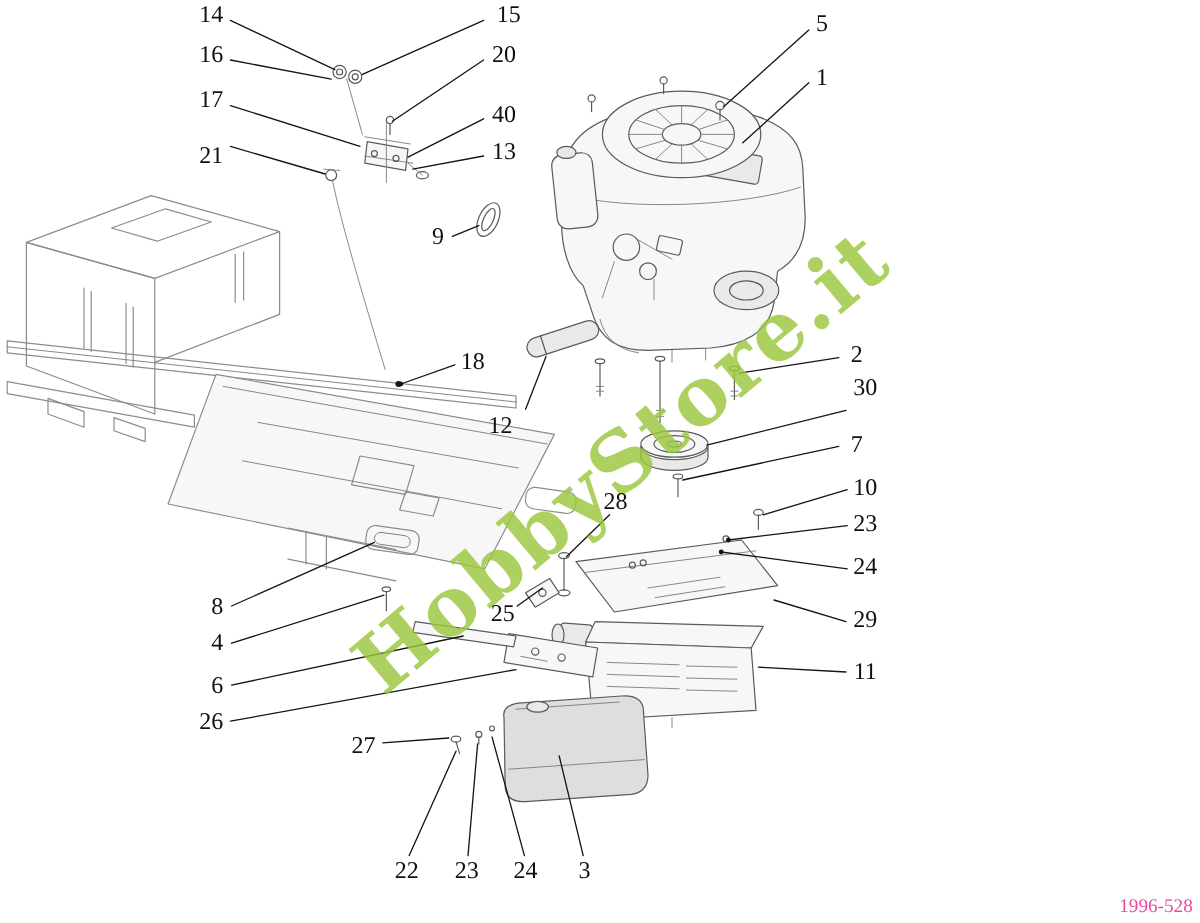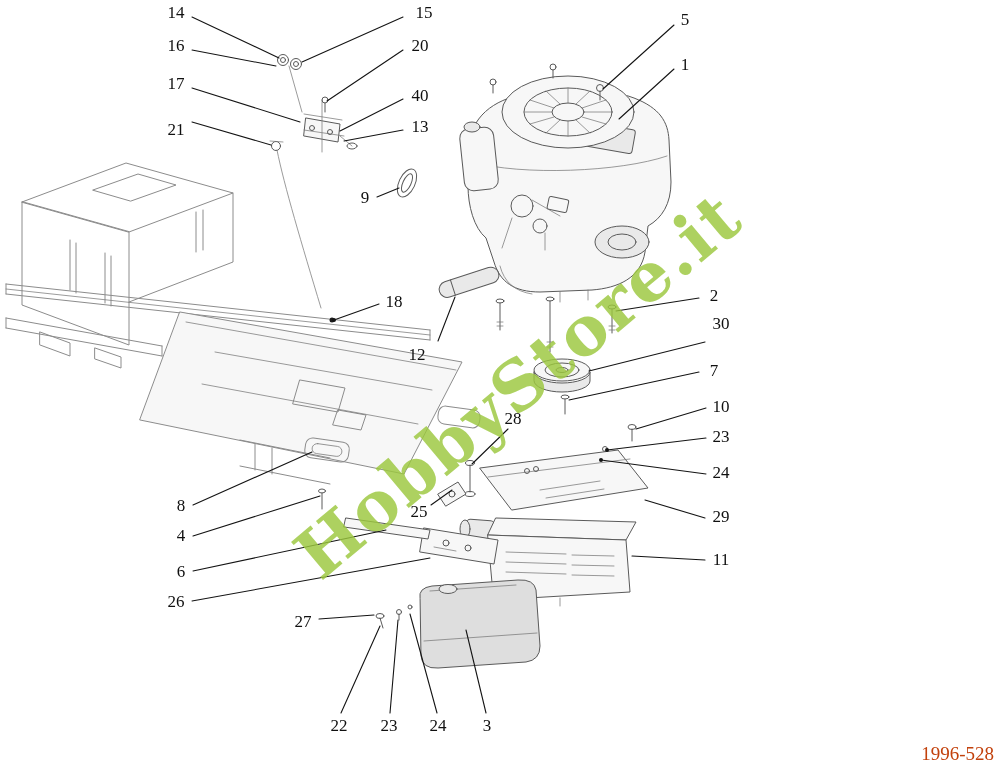--- a/index.html
+++ b/index.html
@@ -8,26 +8,26 @@
   svg{position:absolute;left:0;top:0;}
   svg *{fill:none;stroke:#5a5a5a;stroke-width:1;stroke-linecap:round;stroke-linejoin:round;}
   .fr *{stroke:#8c8c8c;}
   .panel{fill:#f7f7f7;}
   .plate{fill:#e9e9e9;}
   .shade{fill:#dedede;}
   .thin{stroke-width:.75;stroke:#7a7a7a;}
   .dot{fill:#1c1c1c;stroke:none;}
   .leaders line{stroke:#141414;stroke-width:1.1;}
   .leaders circle{fill:#141414;stroke:none;}
-  .callout{position:absolute;transform:translate(-50%,-50%);font-size:17px;color:#101010;
+  .callout{position:absolute;transform:translate(-50%,-50%);font-size:20px;color:#101010;
            font-family:"Liberation Serif","DejaVu Serif",serif;white-space:nowrap;}
   .watermark{position:absolute;left:518px;top:385px;transform:translate(-50%,-50%) rotate(-40deg);
              font:bold 68px "DejaVu Serif",serif;color:#9cc83e;opacity:.82;white-space:nowrap;
              letter-spacing:2px;pointer-events:none;}
-  .ref{position:absolute;right:6px;bottom:4px;font-size:19px;color:#c2410c;}
+  .ref{position:absolute;right:6px;bottom:4px;font-size:16px;color:#ec4899;}
 </style>
 </head>
 <body>
 
 <div id="stage">
 
   <svg width="1000" height="769" viewBox="0 0 1000 769">
 
     <g class="fr">
       <path d="M22,202 L126,163 L233,193 L129,232 Z"></path>

